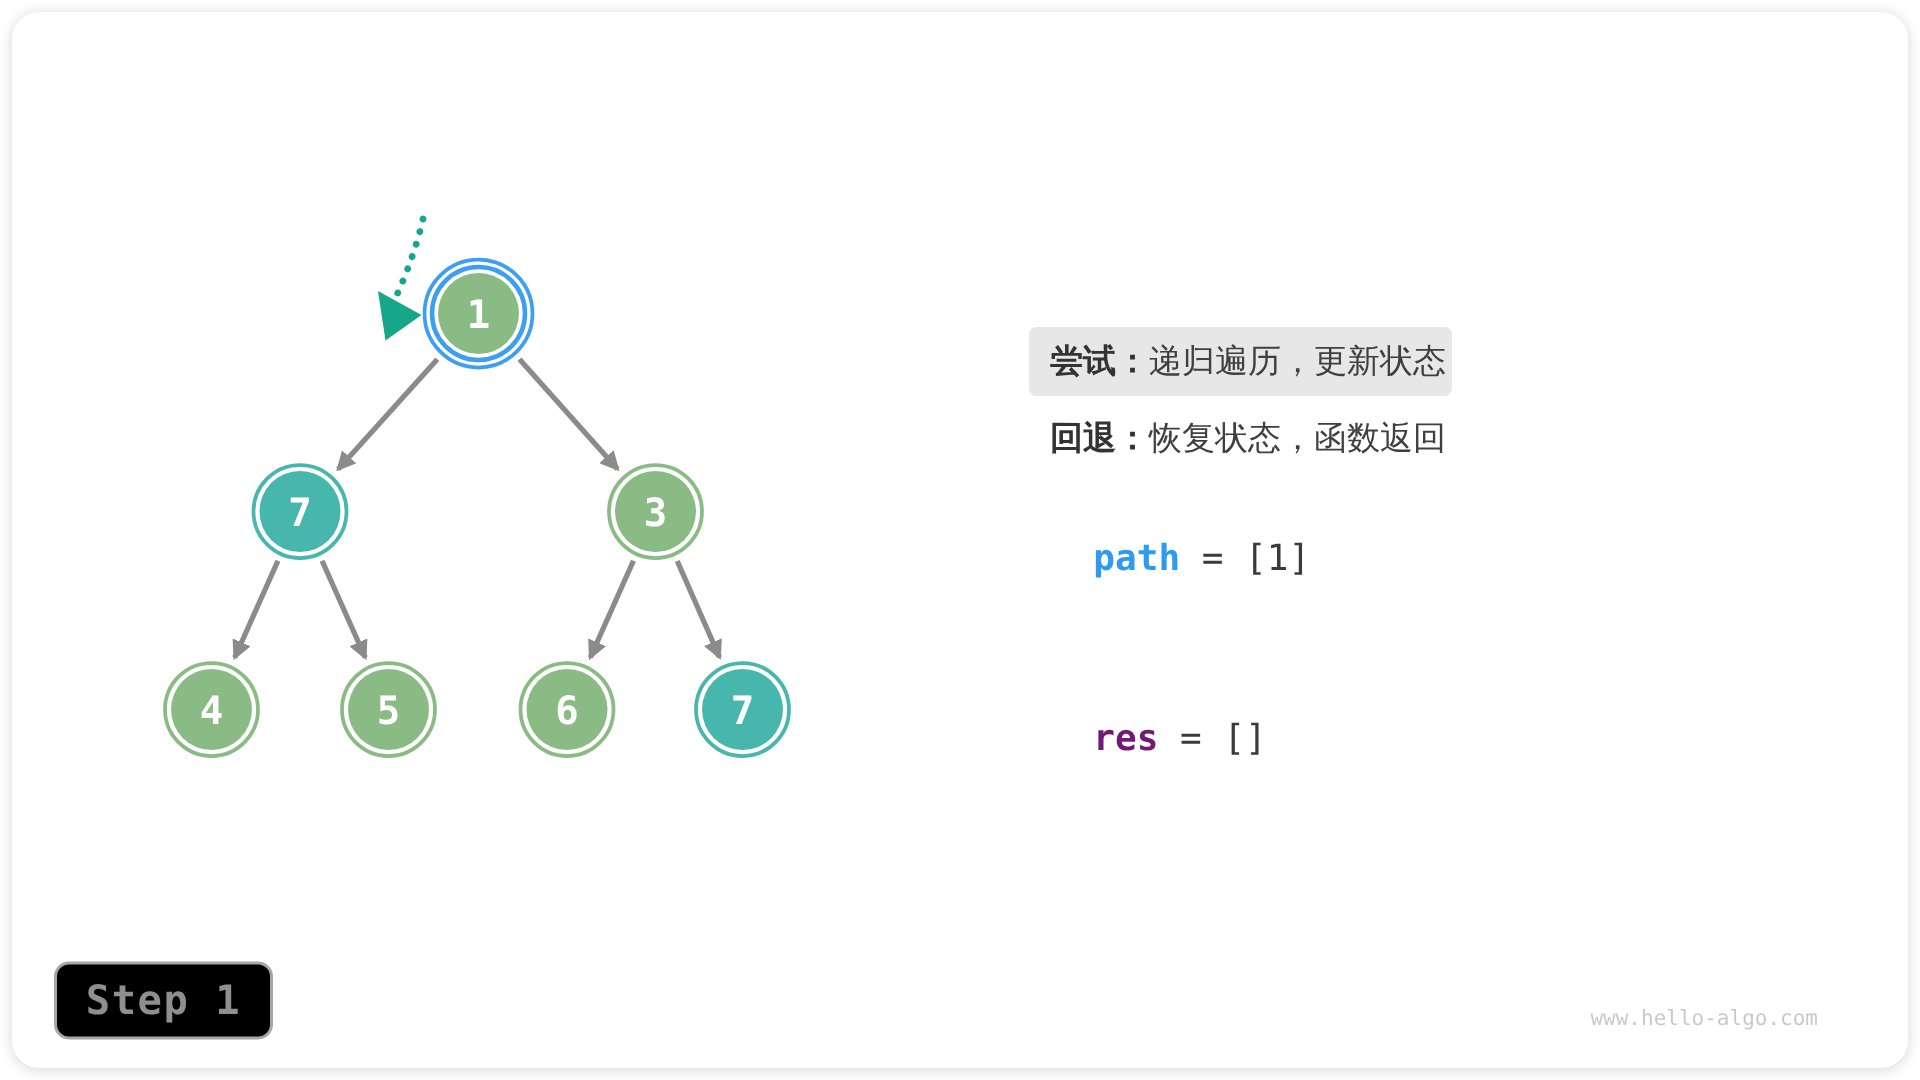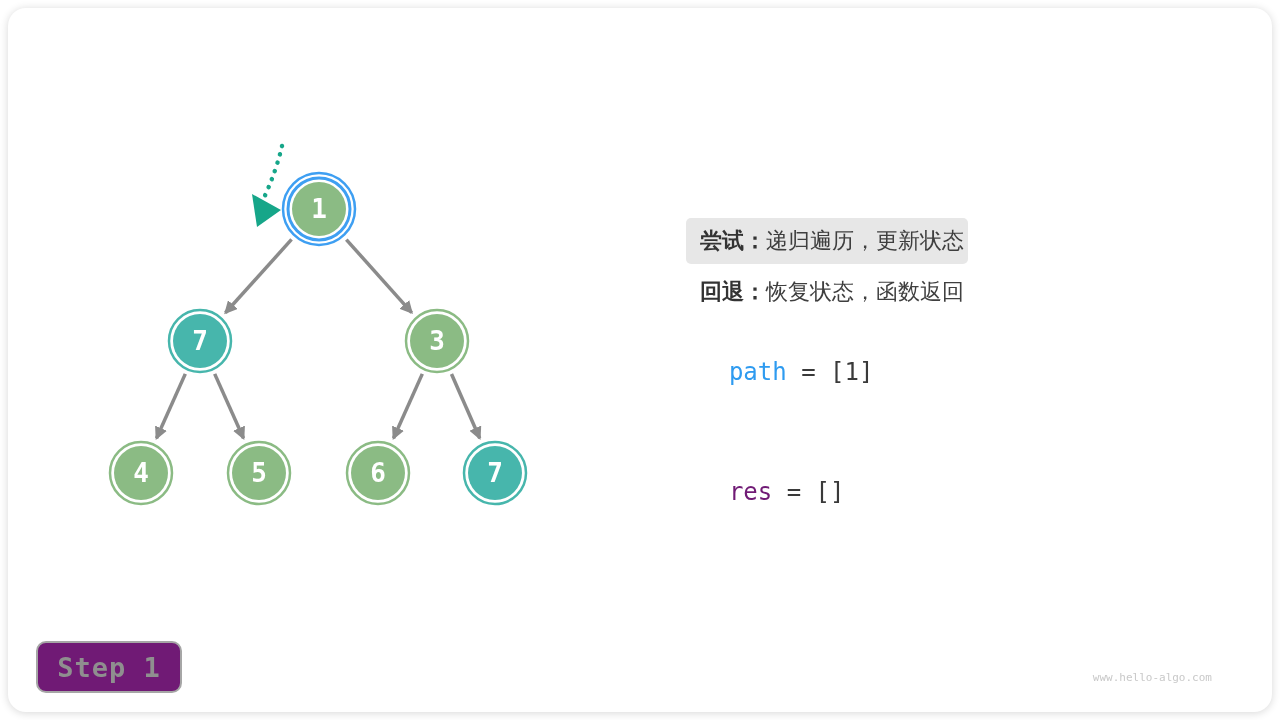--- a/index.html
+++ b/index.html
@@ -25,36 +25,36 @@
   .try{
     left:686px;top:218px;width:282px;height:46px;background:#e7e7e7;
     border-radius:5px;box-sizing:border-box;padding:10px 0 0 14px;
   }
   .back{left:700px;top:281px;font-family:Liberation Mono, monospace;}
   .code{
     position:absolute;z-index:2;white-space:pre;
     font-family:"DejaVu Sans Mono","Liberation Mono",monospace;
     font-size:24px;color:#3a3a3a;line-height:28px;
   }
-  .code .name{font-weight:normal;}
+  .code .name{font-weight:bold;}
   .path-line{left:700px;top:330px;}
   .res-line{left:700px;top:450px;}
   .name-path{color:#2e9bf0;}
   .name-res{color:#701a75;}
   .step{
     position:absolute;left:36px;top:641px;width:146px;height:52px;z-index:2;
     box-sizing:border-box;border:2px solid #a6a6a6;border-radius:10px;
-    background:#701a75;display:flex;align-items:center;justify-content:center;
+    background:#000000;display:flex;align-items:center;justify-content:center;
     font-family:"DejaVu Sans Mono","Liberation Mono",monospace;
     font-weight:bold;font-size:27px;color:#8f8f8f;letter-spacing:1px;
   }
   .watermark{
     position:absolute;right:68px;top:671px;z-index:2;
     font-family:"DejaVu Sans Mono","Liberation Mono",monospace;
-    font-size:11px;color:#c9c9c9;
+    font-size:14px;color:#c9c9c9;
   }
 </style>
 </head>
 <body>
 
 <div class="card"></div>
 
 <svg class="tree" viewBox="0 0 640 620" xmlns="http://www.w3.org/2000/svg">
   <defs>
     <marker id="arrowhead" viewBox="0 0 10 10" refX="8.5" refY="5" markerWidth="13" markerHeight="13" markerUnits="userSpaceOnUse" orient="auto">

